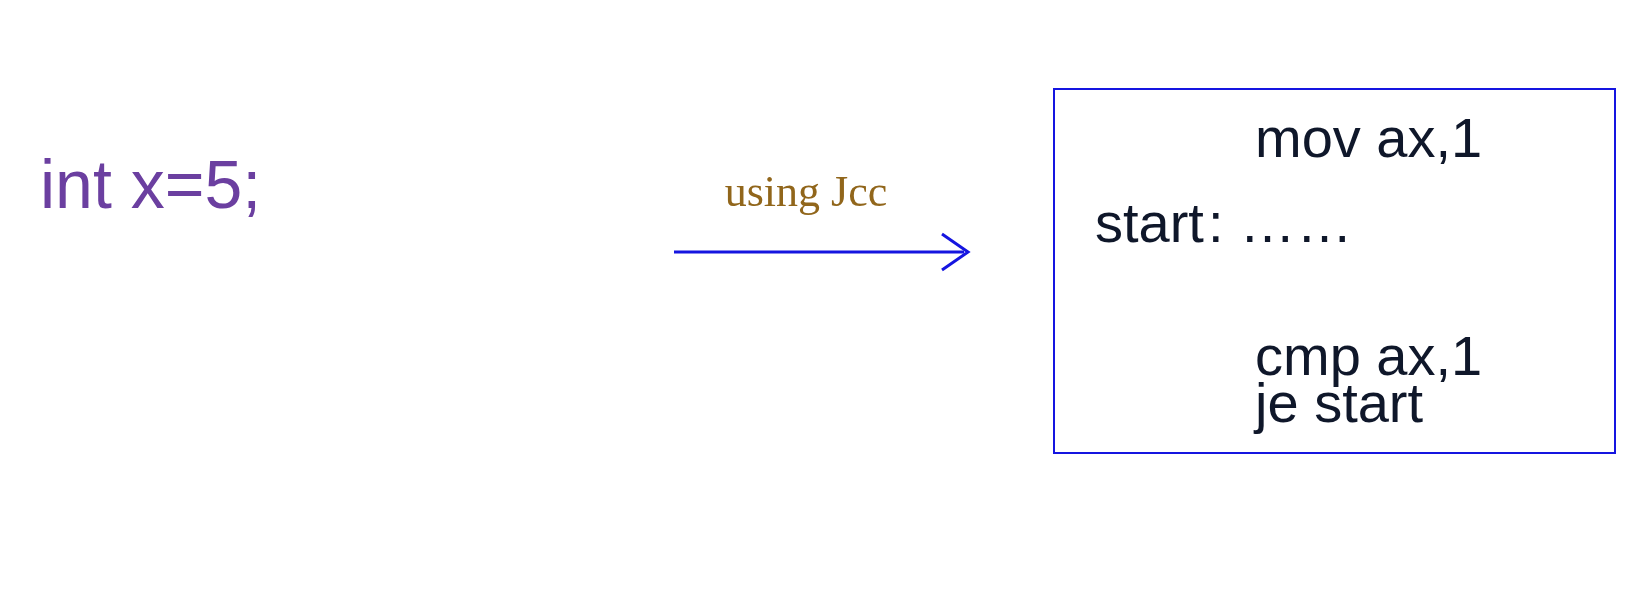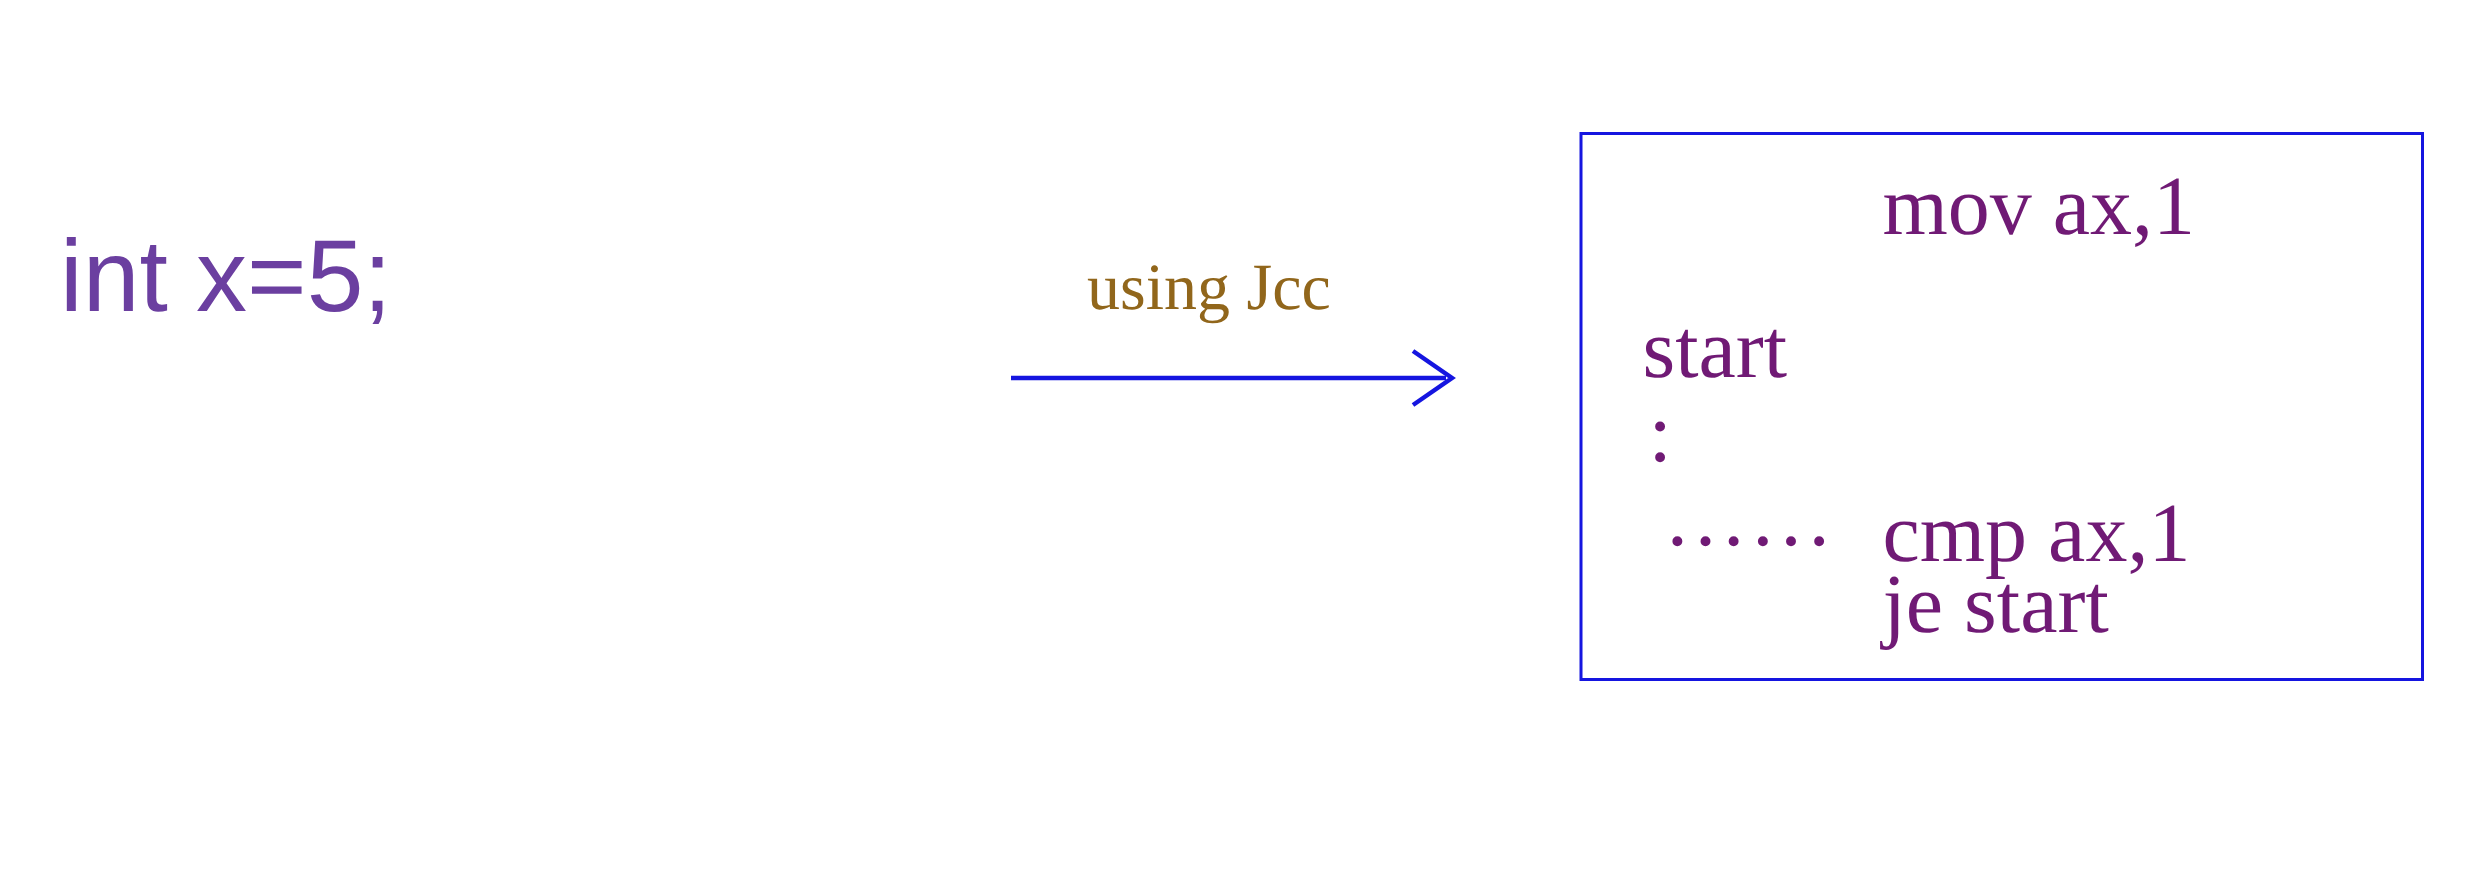--- a/index.html
+++ b/index.html
@@ -75,34 +75,34 @@
     width: 563px;
     height: 366px;
     border: 2px solid #1515E0;
     background: #ffffff;
     box-sizing: border-box;
   }
   .asm-list {
     position: relative;
     width: 100%;
     height: 100%;
-    color: #701a75;
-    font-family: Liberation Serif, serif;
+    color: #0f172a;
+    font-family: Liberation Sans, sans-serif;
     font-size: 56px;
     line-height: 1;
     white-space: pre;
   }
   .asm-line {
     position: absolute;
     display: flex;
     align-items: baseline;
     white-space: pre;
   }
   .asm-line.l0 { left: 200px; top: 20px; }
-  .asm-line.l1 { left: 40px;  top: 115px; flex-direction: column; }
+  .asm-line.l1 { left: 40px;  top: 105px; }
   .asm-line.l2 { left: 200px; top: 198px; margin-top: 40px; }
   .asm-line.l3 { left: 200px; top: 285px; align-items: center; }
 
   .asm-label   { white-space: pre; }
   .asm-colon   { white-space: pre; padding: 0 2px 0 4px; }
   .asm-dots    { white-space: pre; padding-left: 14px; letter-spacing: 1px; }
 </style>
 </head>
 <body>
 

